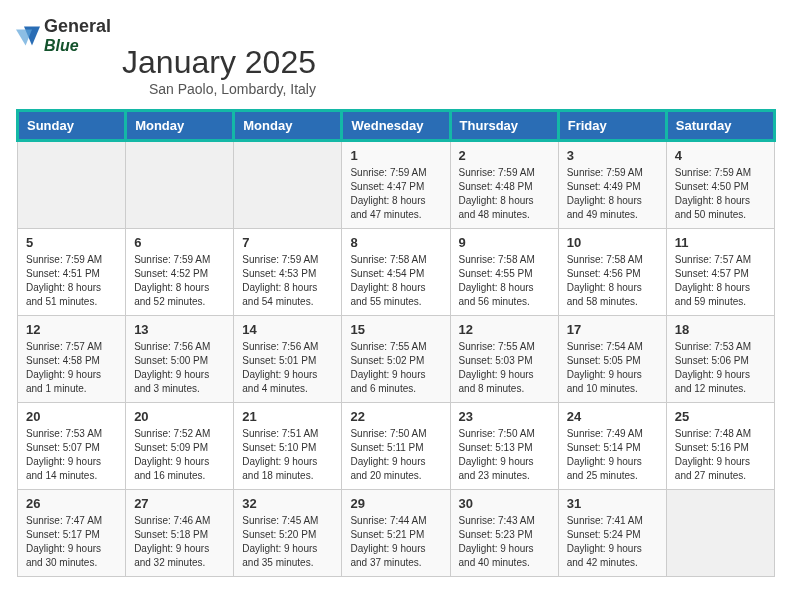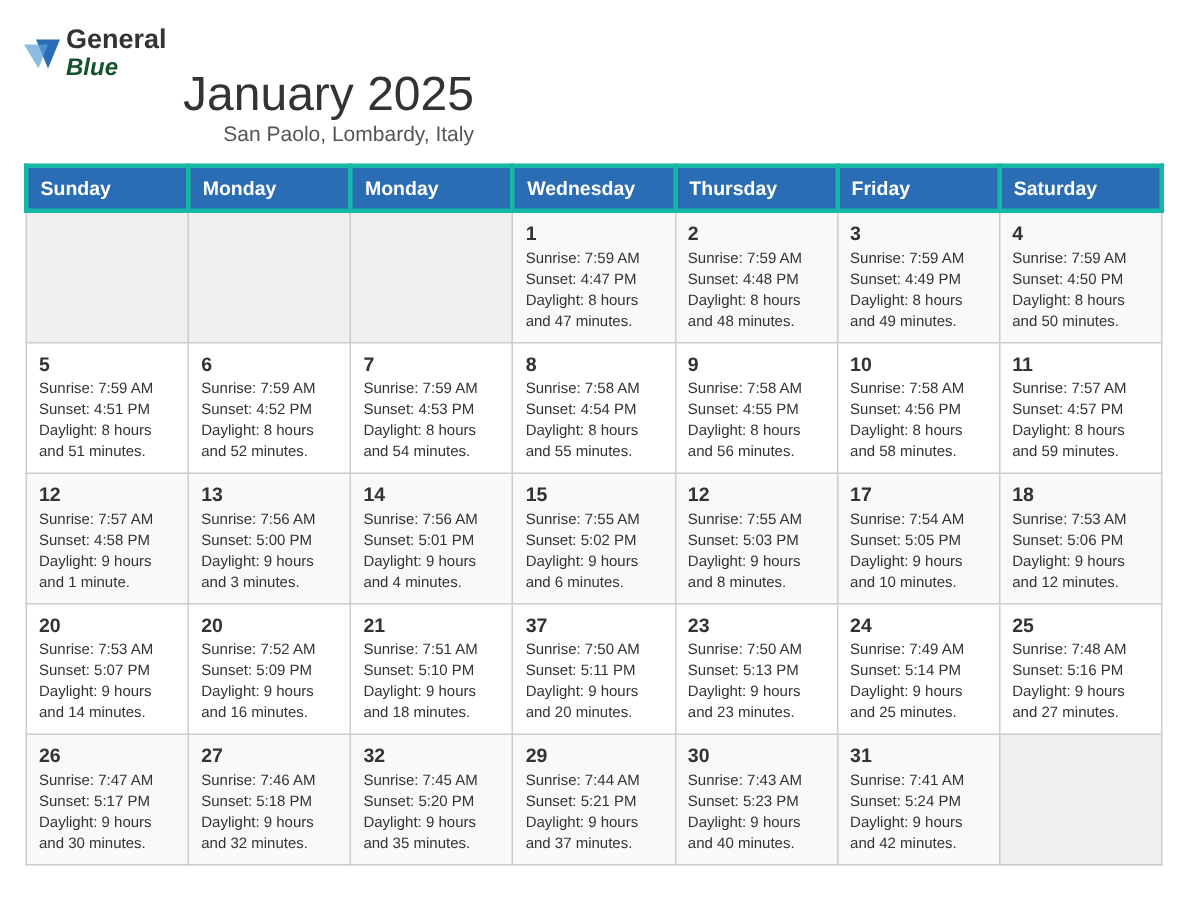--- a/index.html
+++ b/index.html
@@ -203,21 +203,21 @@
         </td>
         <td>
           <span class="day-number">20</span>
           <div class="day-info">Sunrise: 7:52 AM<br>Sunset: 5:09 PM<br>Daylight: 9 hours and 16 minutes.</div>
         </td>
         <td>
           <span class="day-number">21</span>
           <div class="day-info">Sunrise: 7:51 AM<br>Sunset: 5:10 PM<br>Daylight: 9 hours and 18 minutes.</div>
         </td>
         <td>
-          <span class="day-number">37</span>
+          <span class="day-number">22</span>
           <div class="day-info">Sunrise: 7:50 AM<br>Sunset: 5:11 PM<br>Daylight: 9 hours and 20 minutes.</div>
         </td>
         <td>
           <span class="day-number">23</span>
           <div class="day-info">Sunrise: 7:50 AM<br>Sunset: 5:13 PM<br>Daylight: 9 hours and 23 minutes.</div>
         </td>
         <td>
           <span class="day-number">24</span>
           <div class="day-info">Sunrise: 7:49 AM<br>Sunset: 5:14 PM<br>Daylight: 9 hours and 25 minutes.</div>
         </td>

